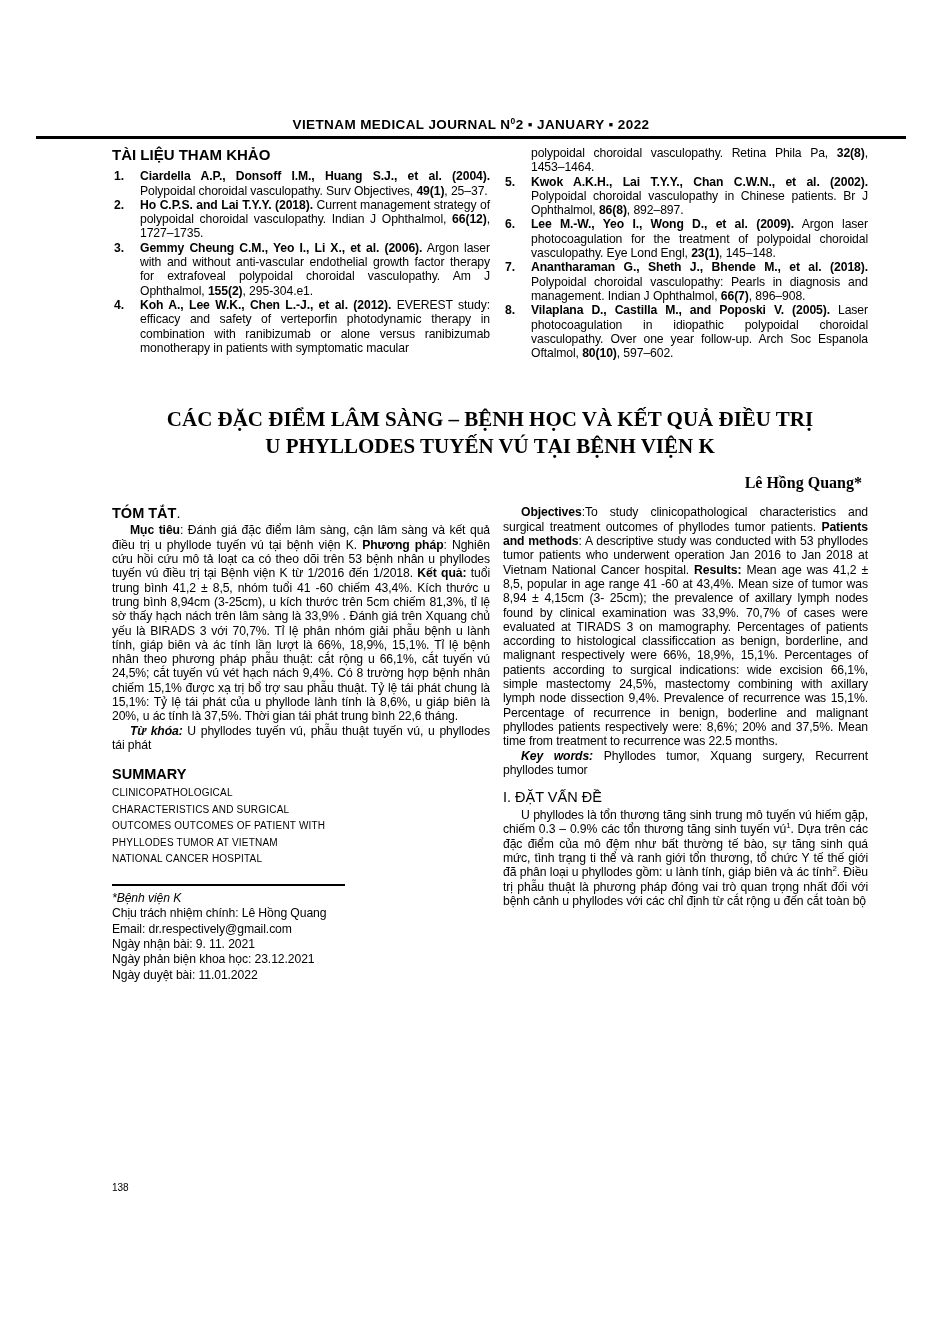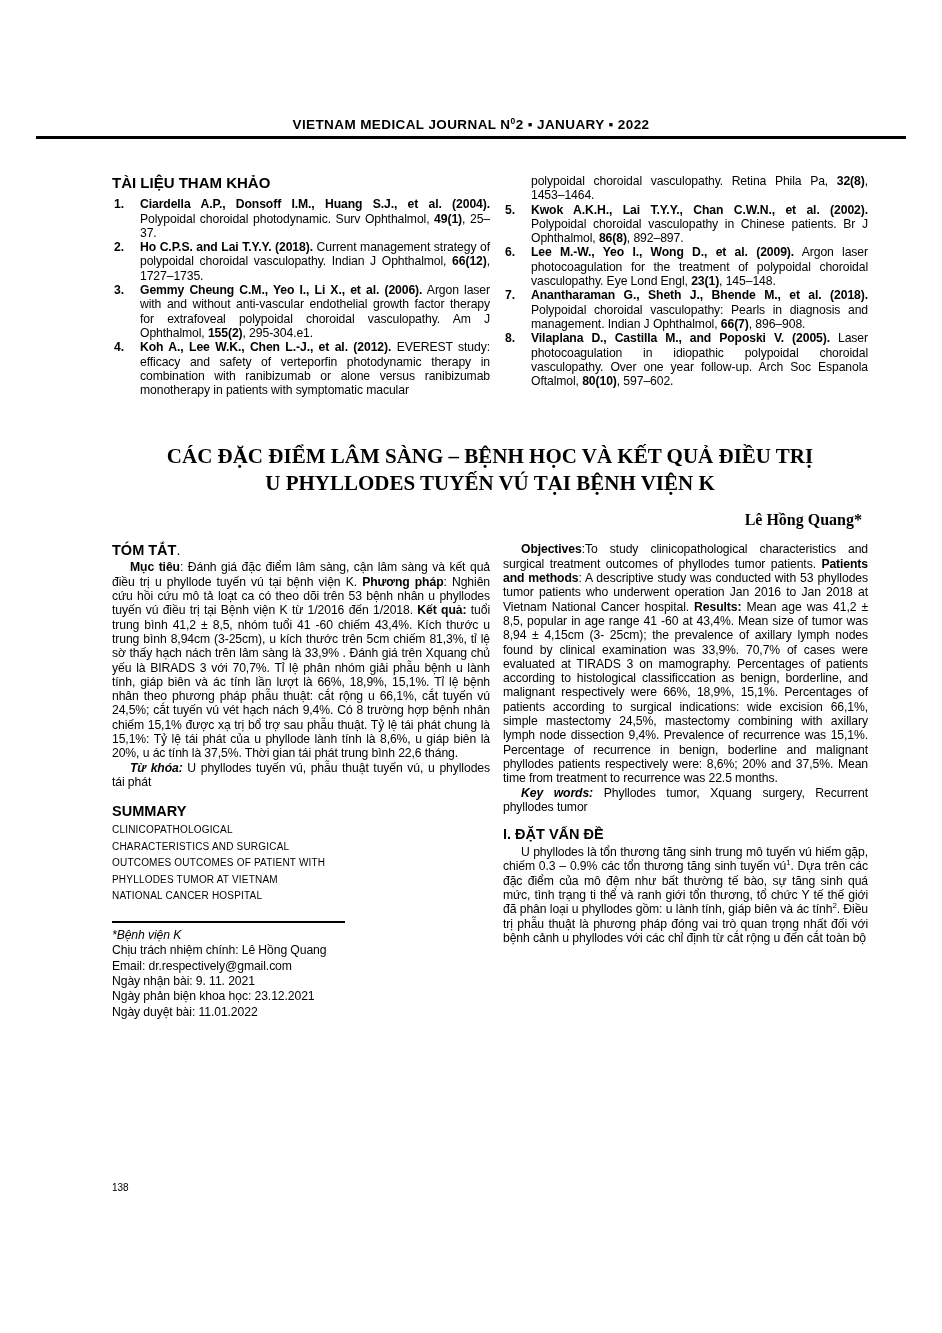--- a/index.html
+++ b/index.html
@@ -2,21 +2,21 @@
 <html><head>
 <meta charset="utf-8">
 <style>
   html,body{margin:0;padding:0;background:#ffffff;}
   .page{position:relative;width:942px;height:1333px;background:#fff;color:#000;
         font-family:"Liberation Sans",sans-serif;overflow:hidden;}
   .header{position:absolute;left:36px;top:117px;width:870px;text-align:center;}
   .header-text{font-weight:bold;font-size:13.5px;letter-spacing:.4px;}
   .header-text sup{font-size:8.5px;}
   .header-rule{margin-top:4px;border-top:3px solid #000;height:0;}
-  .content{position:absolute;left:112px;top:174px;width:756px;}
+  .content{position:absolute;left:112px;top:146px;width:756px;}
   .cols{display:flex;gap:13px;}
   .col-l{width:378px;}
   .col-r{width:365px;}
   .body-text{font-size:12.2px;line-height:14.3px;letter-spacing:-.1px;text-align:justify;}
   p{margin:0;}
   h1,h2{margin:0;}
   .b{font-weight:bold;}
   .i{font-style:italic;}
   sup{font-size:.65em;line-height:0;}
   .refs-heading{font-size:15px;font-weight:bold;letter-spacing:0;margin:2px 0 7px 0;}
@@ -29,39 +29,39 @@
           font-weight:bold;font-size:16px;padding-right:6px;}
   .main-cols{margin-top:13px;}
   .section-heading{font-size:14.5px;font-weight:bold;margin-bottom:2px;}
   .section-heading .dot{font-weight:normal;}
   .para{text-indent:18px;}
   .summary-heading{margin-top:14px;}
   .summary-title{text-align:left;font-size:10px;line-height:16.5px;margin-top:3px;letter-spacing:.2px;}
   .footnote{margin-top:16px;font-size:12.2px;line-height:15.4px;letter-spacing:-.1px;}
   .footnote-rule{width:233px;border-top:2px solid #000;height:0;margin-bottom:5px;}
   .affiliation{font-style:italic;}
-  .intro-heading{font-size:14.5px;font-weight:bold;margin:12px 0 3px 0;}
+  .intro-heading{font-size:14.5px;font-weight:normal;margin:12px 0 3px 0;}
   .page-number{position:absolute;left:112px;top:1182px;font-size:10px;}
 </style>
 </head>
 <body>
 
 <div class="page">
 
   <header class="header">
     <div class="header-text"><span>VIETNAM MEDICAL JOURNAL N</span><sup>0</sup><span>2 ▪ JANUARY ▪ 2022</span></div>
     <div class="header-rule"></div>
   </header>
 
   <div class="content">
 
     <section class="cols">
       <div class="col-l body-text">
         <h2 class="refs-heading">TÀI LIỆU THAM KHẢO</h2>
-        <div class="ref"><span class="num">1.</span><span><span class="b">Ciardella A.P., Donsoff I.M., Huang S.J., et al. (2004).</span><span> Polypoidal choroidal photodynamic. Surv Ophthalmol, </span><span class="b">49(1)</span><span>, 25–37.</span></span></div>
+        <div class="ref"><span class="num">1.</span><span><span class="b">Ciardella A.P., Donsoff I.M., Huang S.J., et al. (2004).</span><span> Polypoidal choroidal vasculopathy. Surv Objectives, </span><span class="b">49(1)</span><span>, 25–37.</span></span></div>
         <div class="ref"><span class="num">2.</span><span><span class="b">Ho C.P.S. and Lai T.Y.Y. (2018).</span><span> Current management strategy of polypoidal choroidal vasculopathy. Indian J Ophthalmol, </span><span class="b">66(12)</span><span>, 1727–1735.</span></span></div>
         <div class="ref"><span class="num">3.</span><span><span class="b">Gemmy Cheung C.M., Yeo I., Li X., et al. (2006).</span><span> Argon laser with and without anti-vascular endothelial growth factor therapy for extrafoveal polypoidal choroidal vasculopathy. Am J Ophthalmol, </span><span class="b">155(2)</span><span>, 295-304.e1.</span></span></div>
         <div class="ref"><span class="num">4.</span><span><span class="b">Koh A., Lee W.K., Chen L.-J., et al. (2012).</span><span> EVEREST study: efficacy and safety of verteporfin photodynamic therapy in combination with ranibizumab or alone versus ranibizumab monotherapy in patients with symptomatic macular</span></span></div>
       </div>
       <div class="col-r body-text">
         <div class="ref-cont"><span>polypoidal choroidal vasculopathy. Retina Phila Pa, </span><span class="b">32(8)</span><span>, 1453–1464.</span></div>
         <div class="ref"><span class="num">5.</span><span><span class="b">Kwok A.K.H., Lai T.Y.Y., Chan C.W.N., et al. (2002).</span><span> Polypoidal choroidal vasculopathy in Chinese patients. Br J Ophthalmol, </span><span class="b">86(8)</span><span>, 892–897.</span></span></div>
         <div class="ref"><span class="num">6.</span><span><span class="b">Lee M.-W., Yeo I., Wong D., et al. (2009).</span><span> Argon laser photocoagulation for the treatment of polypoidal choroidal vasculopathy. Eye Lond Engl, </span><span class="b">23(1)</span><span>, 145–148.</span></span></div>
         <div class="ref"><span class="num">7.</span><span><span class="b">Anantharaman G., Sheth J., Bhende M., et al. (2018).</span><span> Polypoidal choroidal vasculopathy: Pearls in diagnosis and management. Indian J Ophthalmol, </span><span class="b">66(7)</span><span>, 896–908.</span></span></div>
         <div class="ref"><span class="num">8.</span><span><span class="b">Vilaplana D., Castilla M., and Poposki V. (2005).</span><span> Laser photocoagulation in idiopathic polypoidal choroidal vasculopathy. Over one year follow-up. Arch Soc Espanola Oftalmol, </span><span class="b">80(10)</span><span>, 597–602.</span></span></div>

